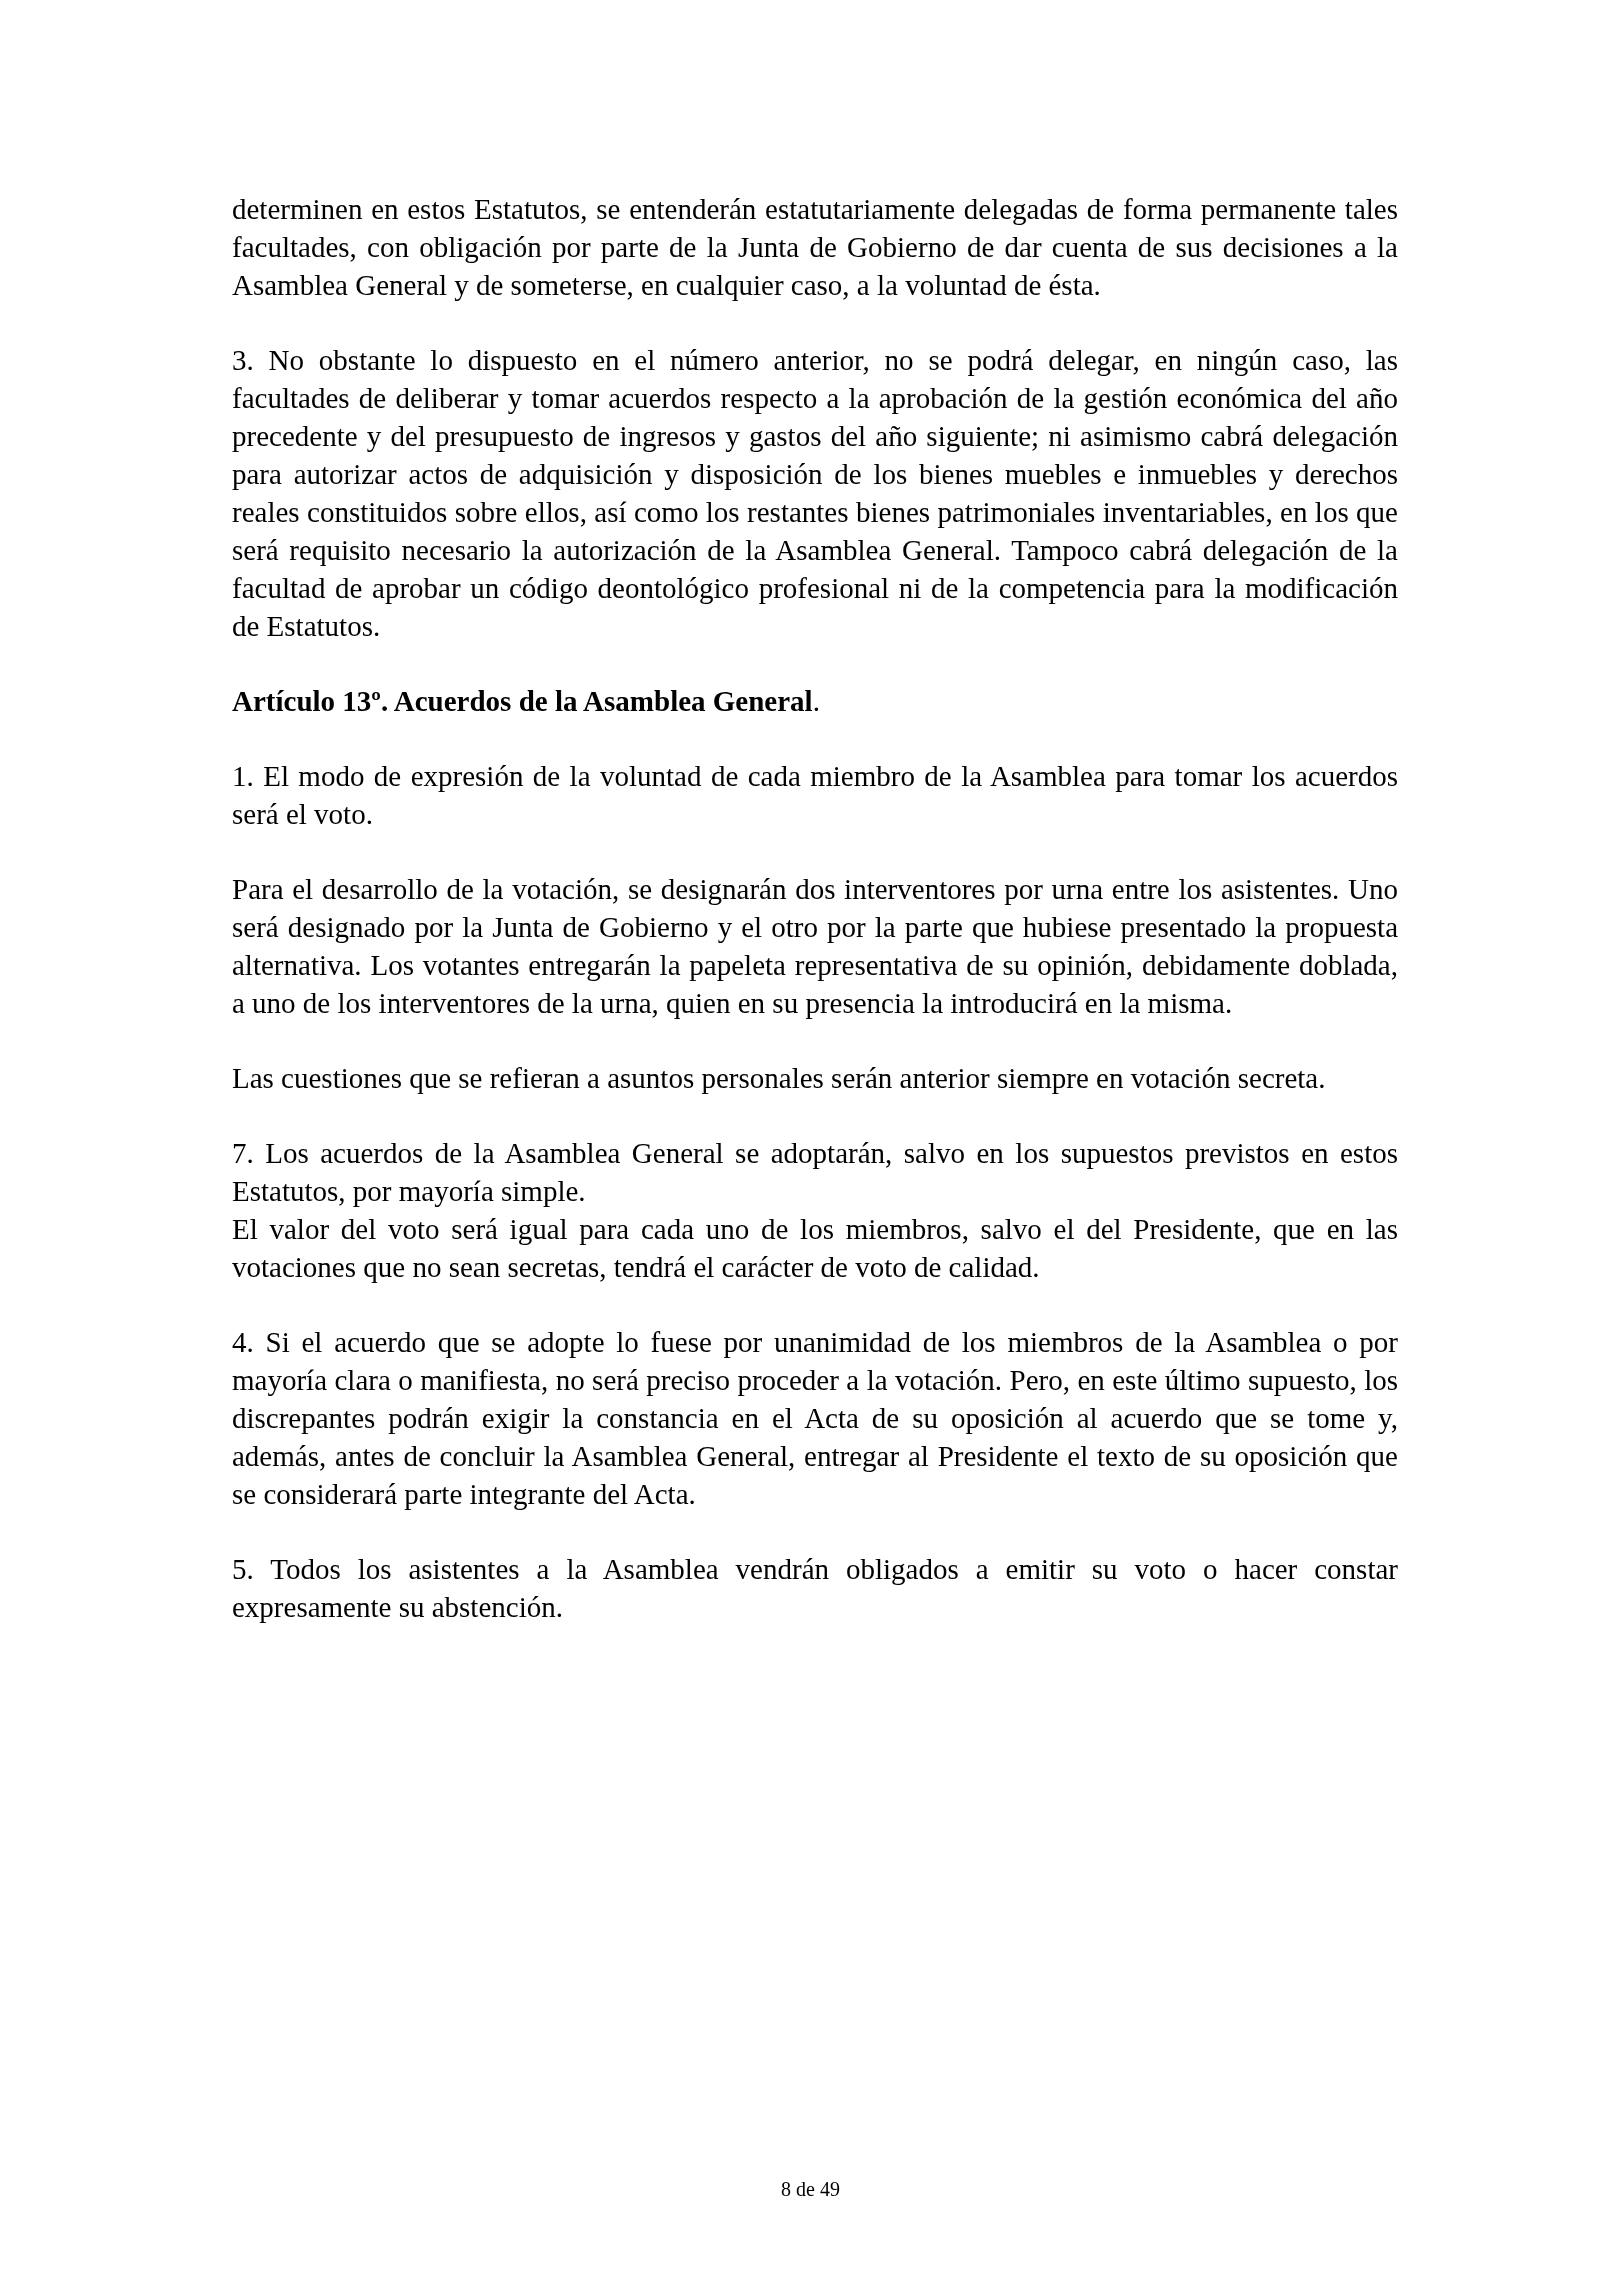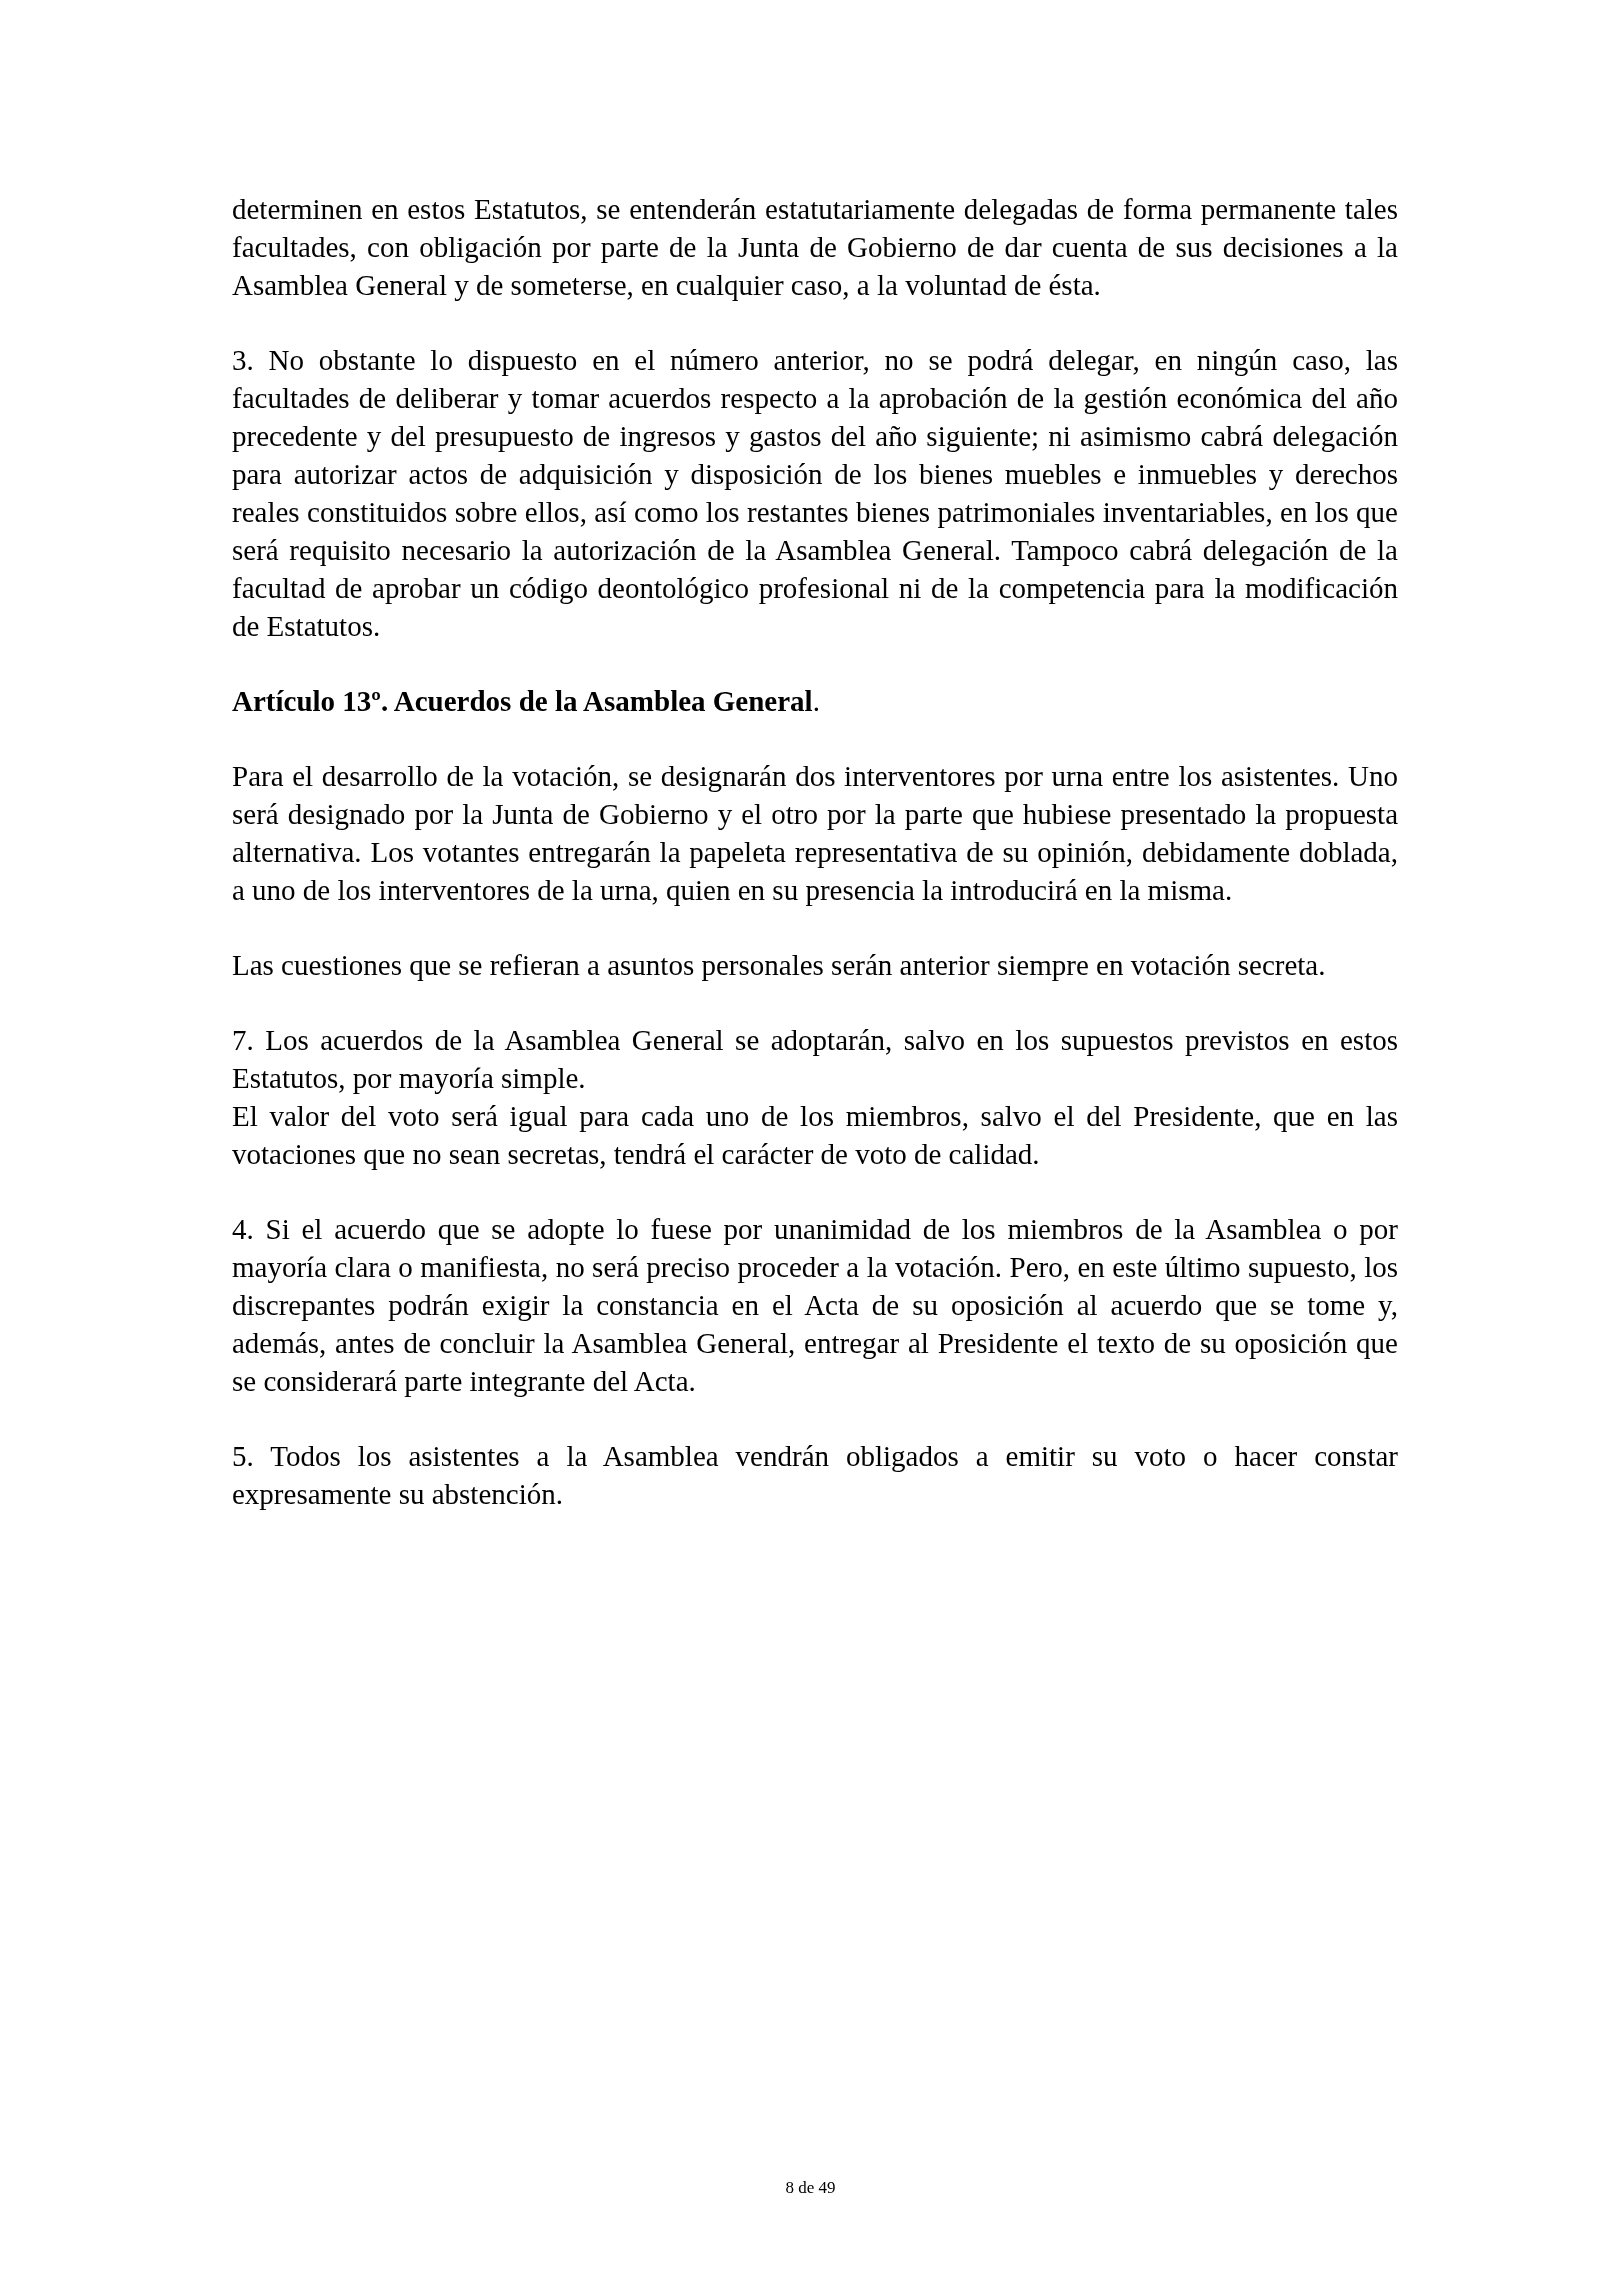--- a/index.html
+++ b/index.html
@@ -37,33 +37,34 @@
     }
     .heading .dot {
       font-weight: normal;
     }
     .footer {
       position: absolute;
       left: 0;
       width: 1621px;
       top: 2178px;
       text-align: center;
-      font-size: 17px;
+      font-size: 20px;
       font-family: "Liberation Serif", "DejaVu Serif", serif;
     }
   </style>
 </head>
 <body>
 
 <div class="page">
   <p class="para">determinen en estos Estatutos, se entenderán estatutariamente delegadas de forma permanente tales facultades, con obligación por parte de la Junta de Gobierno de dar cuenta de sus decisiones a la Asamblea General y de someterse, en cualquier caso, a la voluntad de ésta.</p>
   <p class="para">3. No obstante lo dispuesto en el número anterior, no se podrá delegar, en ningún caso, las facultades de deliberar y tomar acuerdos respecto a la aprobación de la gestión económica del año precedente y del presupuesto de ingresos y gastos del año siguiente; ni asimismo cabrá delegación para autorizar actos de adquisición y disposición de los bienes muebles e inmuebles y derechos reales constituidos sobre ellos, así como los restantes bienes patrimoniales inventariables, en los que será requisito necesario la autorización de la Asamblea General. Tampoco cabrá delegación de la facultad de aprobar un código deontológico profesional ni de la competencia para la modificación de Estatutos.</p>
 
   <p class="heading"><span>Artículo 13º. Acuerdos de la Asamblea General</span><span class="dot">.</span></p>
 
+  <p class="para">1. El modo de expresión de la voluntad de cada miembro de la Asamblea para tomar los acuerdos será el voto.</p>
   <p class="para">Para el desarrollo de la votación, se designarán dos interventores por urna entre los asistentes. Uno será designado por la Junta de Gobierno y el otro por la parte que hubiese presentado la propuesta alternativa. Los votantes entregarán la papeleta representativa de su opinión, debidamente doblada, a uno de los interventores de la urna, quien en su presencia la introducirá en la misma.</p>
   <p class="para">Las cuestiones que se refieran a asuntos personales serán anterior siempre en votación secreta.</p>
   <p class="para tight">7. Los acuerdos de la Asamblea General se adoptarán, salvo en los supuestos previstos en estos Estatutos, por mayoría simple.</p>
   <p class="para">El valor del voto será igual para cada uno de los miembros, salvo el del Presidente, que en las votaciones que no sean secretas, tendrá el carácter de voto de calidad.</p>
   <p class="para">4. Si el acuerdo que se adopte lo fuese por unanimidad de los miembros de la Asamblea o por mayoría clara o manifiesta, no será preciso proceder a la votación. Pero, en este último supuesto, los discrepantes podrán exigir la constancia en el Acta de su oposición al acuerdo que se tome y, además, antes de concluir la Asamblea General, entregar al Presidente el texto de su oposición que se considerará parte integrante del Acta.</p>
   <p class="para">5. Todos los asistentes a la Asamblea vendrán obligados a emitir su voto o hacer constar expresamente su abstención.</p>
 </div>
 
 <div class="footer">8 de 49</div>
 

